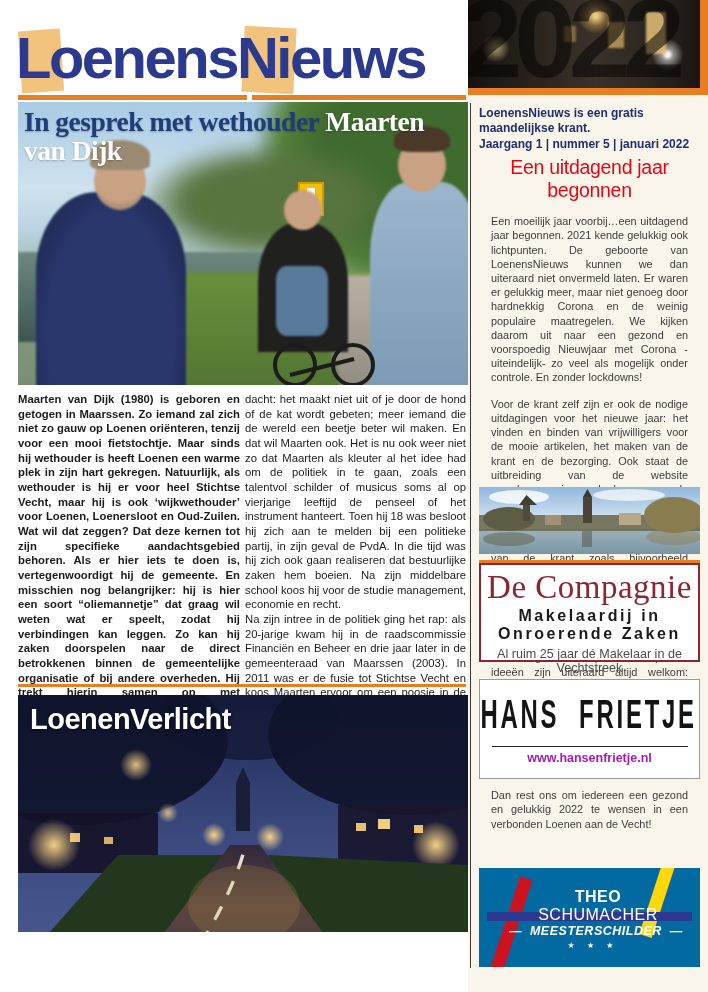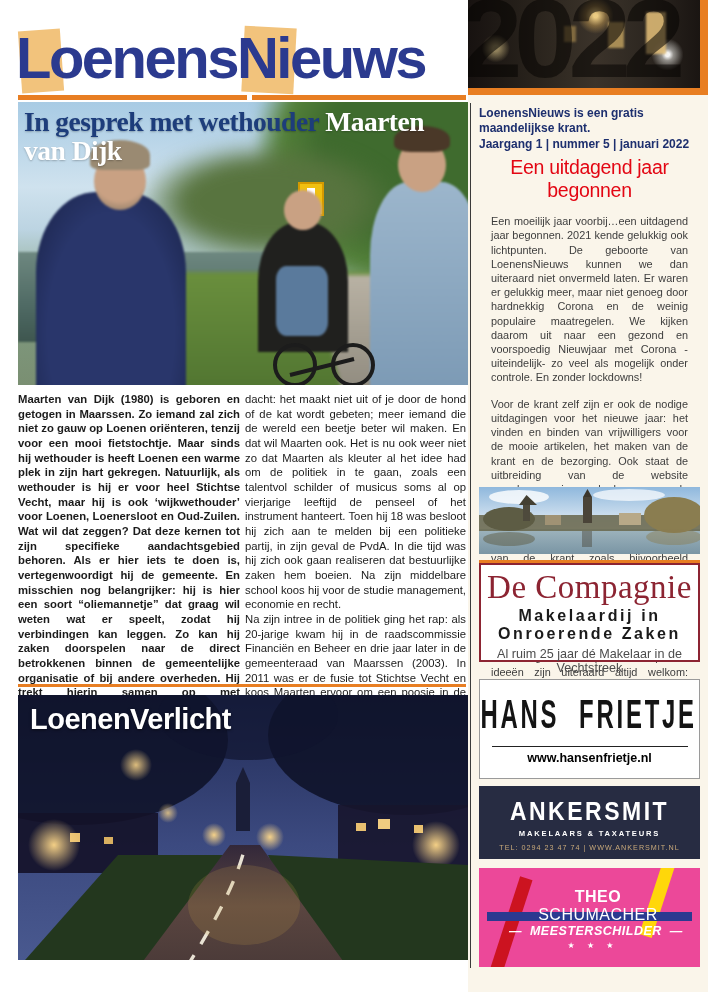--- a/index.html
+++ b/index.html
@@ -92,21 +92,21 @@
   .photo-headline .hl-white { color:#ffffff; }
   
   .col { position:absolute; top:392px; font-size:11.3px; line-height:1.3; color:#1b1b1b; text-align:justify; }
   .col1 { left:18px; width:222px; }
   .col2 { left:245px; width:221px; }
   .col .lead-bold { font-weight:bold; }
   .subhead { color:#1d3d7b; font-weight:bold; font-size:12.2px; margin-top:9px; margin-bottom:1px; text-align:left; }
   .continue { text-align:right; font-style:italic; font-size:10.6px; margin-top:2px; color:#222; }
   
   .left-rule { position:absolute; left:18px; top:684px; width:448px; height:3px; background:#e87e22; }
-  .lv-photo { position:absolute; left:18px; top:695px; width:450px; height:265px; overflow:hidden; }
+  .lv-photo { position:absolute; left:18px; top:695px; width:450px; height:237px; overflow:hidden; }
   .lv-caption {
     position:absolute; left:12px; top:8px; color:#fff; font-size:29px; font-weight:bold; letter-spacing:-0.5px;
     text-shadow:0 1px 3px rgba(0,0,0,.5); z-index:3;
   }
   
   .right-col-bg { position:absolute; left:468px; top:95px; width:240px; height:897px; background:#faf5ea; }
   .divider { position:absolute; left:470px; top:103px; width:1px; height:865px; background:#3a3a3a; }
   .rc { position:absolute; left:479px; top:106px; width:221px; }
   .rc-issue { font-size:12px; font-weight:bold; color:#1d2f6e; line-height:1.28; }
   .rc-heading { font-size:19.5px; font-weight:normal; color:#e30613; letter-spacing:-0.3px; margin-top:4px; margin-bottom:4px;text-align:center; }
@@ -123,30 +123,30 @@
   .ac-sub { font-size:16px; font-weight:bold; color:#1a1a1a; letter-spacing:2.6px; margin-top:3px; }
   .ac-tag { font-size:12.6px; color:#4c4c4c; margin-top:4px; }
   .ac-tel { font-size:13.5px; color:#b4495f; margin-top:3px; }
   .ad-hans {
     position:absolute; left:479px; top:679px; width:221px; height:100px; background:#fff;
     border:1px solid #9a9a9a; text-align:center; padding-top:8px;
   }
   .ah-row { display:flex; align-items:center; justify-content:center; gap:6px; height:52px; }
   .ah-word { font-size:26px; font-weight:bold; color:#141414; letter-spacing:3px; transform:scaleY(1.55) scaleX(0.92); }
   .ah-line { width:196px; height:1px; background:#222; margin:6px auto 4px; }
-  .ah-url { font-size:12.5px; font-weight:bold; color:#000000; }
+  .ah-url { font-size:12.5px; font-weight:bold; color:#a21caf; }
   .ad-anker {
     position:absolute; left:479px; top:786px; width:221px; height:73px; background:#272c42;
     text-align:center; color:#fff; padding-top:12px;
   }
   .aa-name { font-size:23px; font-weight:bold; letter-spacing:2.5px; transform:scaleY(1.15); }
   .aa-sub { font-size:7.6px; font-weight:bold; letter-spacing:1.8px; margin-top:4px; }
   .aa-tel { font-size:7.2px; color:#c8a97a; letter-spacing:1px; margin-top:5px; }
   .ad-theo {
-    position:absolute; left:479px; top:868px; width:221px; height:99px; background:#ec4899; overflow:hidden;
+    position:absolute; left:479px; top:868px; width:221px; height:99px; background:#0369a1; overflow:hidden;
   }
   .at-blue { position:absolute; left:8px; top:44px; width:205px; height:9px; background:#2b3990; }
   .at-red { position:absolute; left:26px; top:8px; width:13px; height:96px; background:#cc1320; transform:rotate(18deg); }
   .at-yellow { position:absolute; left:172px; top:-8px; width:13px; height:78px; background:#ffd70a; transform:rotate(18deg); }
   .at-name { position:absolute; left:44px; top:20px; width:150px; text-align:center; color:#fff; font-size:16px; letter-spacing:0.5px; }
   .at-name b { font-weight:bold; }
   .at-meester { position:absolute; left:30px; top:56px; width:168px; text-align:center; color:#fff;
     font-size:12.5px; font-weight:bold; font-style:italic; letter-spacing:0.5px; }
   .at-stars { position:absolute; left:30px; top:73px; width:168px; text-align:center; color:#fff; font-size:8px; letter-spacing:5px; }
 </style>
@@ -316,25 +316,20 @@
         <line x1="13" y1="18" x2="14" y2="16" stroke="#111" stroke-width="1.4"></line>
         <polygon points="7,19 21,19 19,42 9,42" fill="none" stroke="#111" stroke-width="1.8"></polygon>
         <line x1="10" y1="34" x2="14" y2="33" stroke="#111" stroke-width="1.2"></line>
       </svg>
       <span class="ah-word">FRIETJE</span>
     </div>
     <div class="ah-line"></div>
     <div class="ah-url">www.hansenfrietje.nl</div>
   </div>
 
-  <div class="ad-anker">
-    <div class="aa-name">ANKERSMIT</div>
-    <div class="aa-sub">MAKELAARS &amp; TAXATEURS</div>
-    <div class="aa-tel">TEL: 0294 23 47 74 | WWW.ANKERSMIT.NL</div>
-  </div>
 
   <div class="ad-theo">
     <div class="at-red"></div>
     <div class="at-yellow"></div>
     <div class="at-blue"></div>
     <div class="at-name">
       <b>THEO</b>
       <span>SCHUMACHER</span>
     </div>
     <div class="at-meester">—&nbsp;&nbsp;<span>MEESTERSCHILDER</span>&nbsp;&nbsp;—</div>

